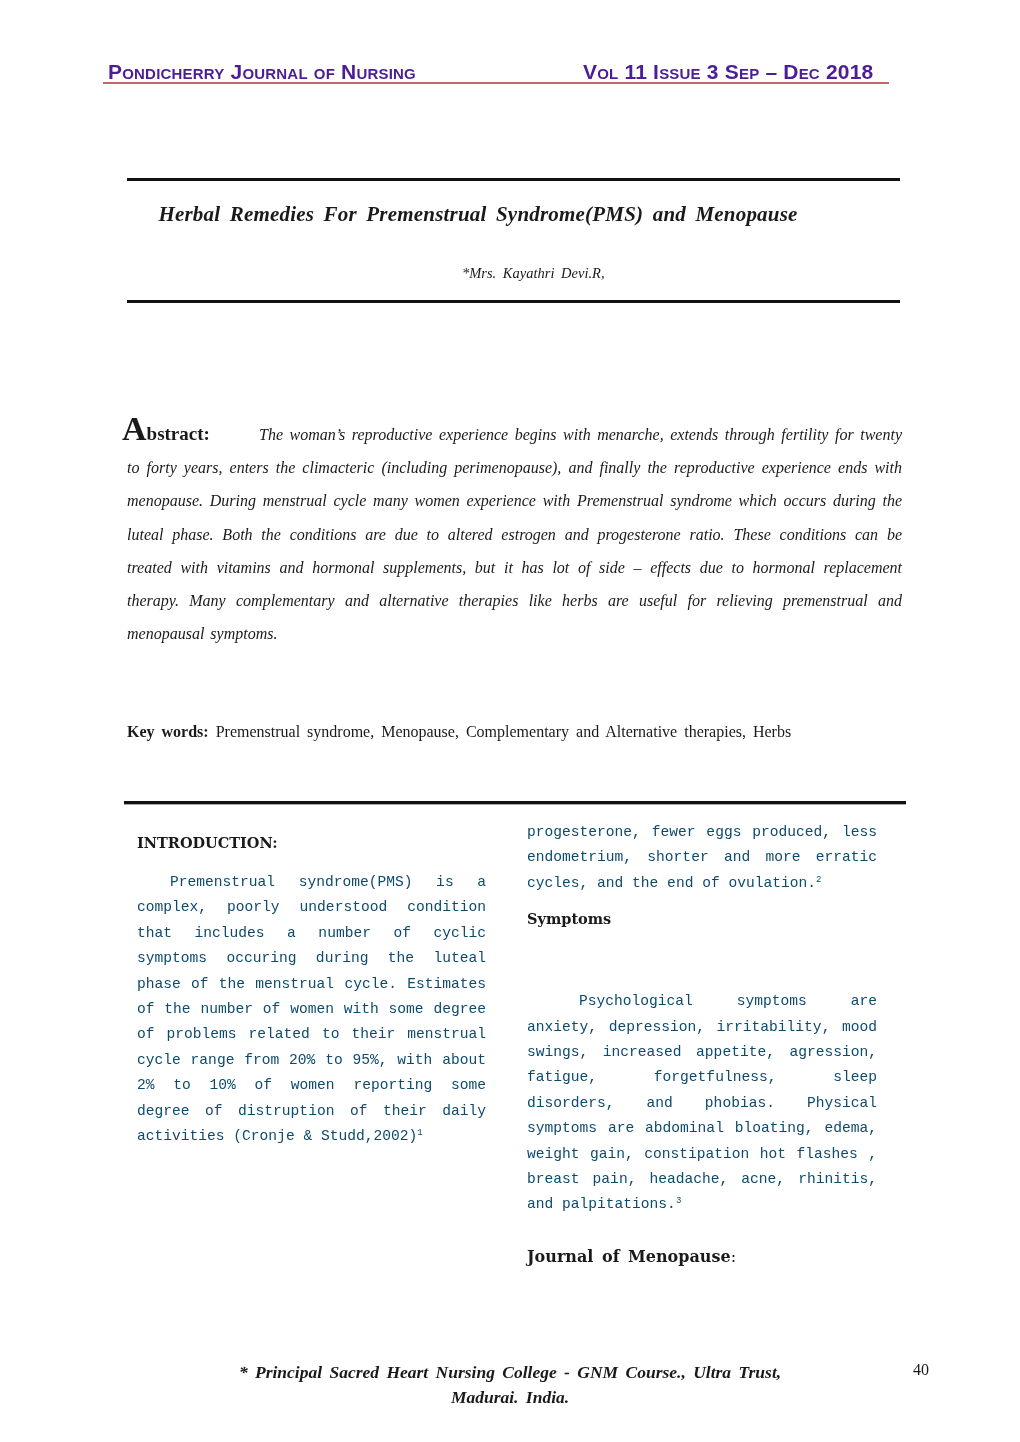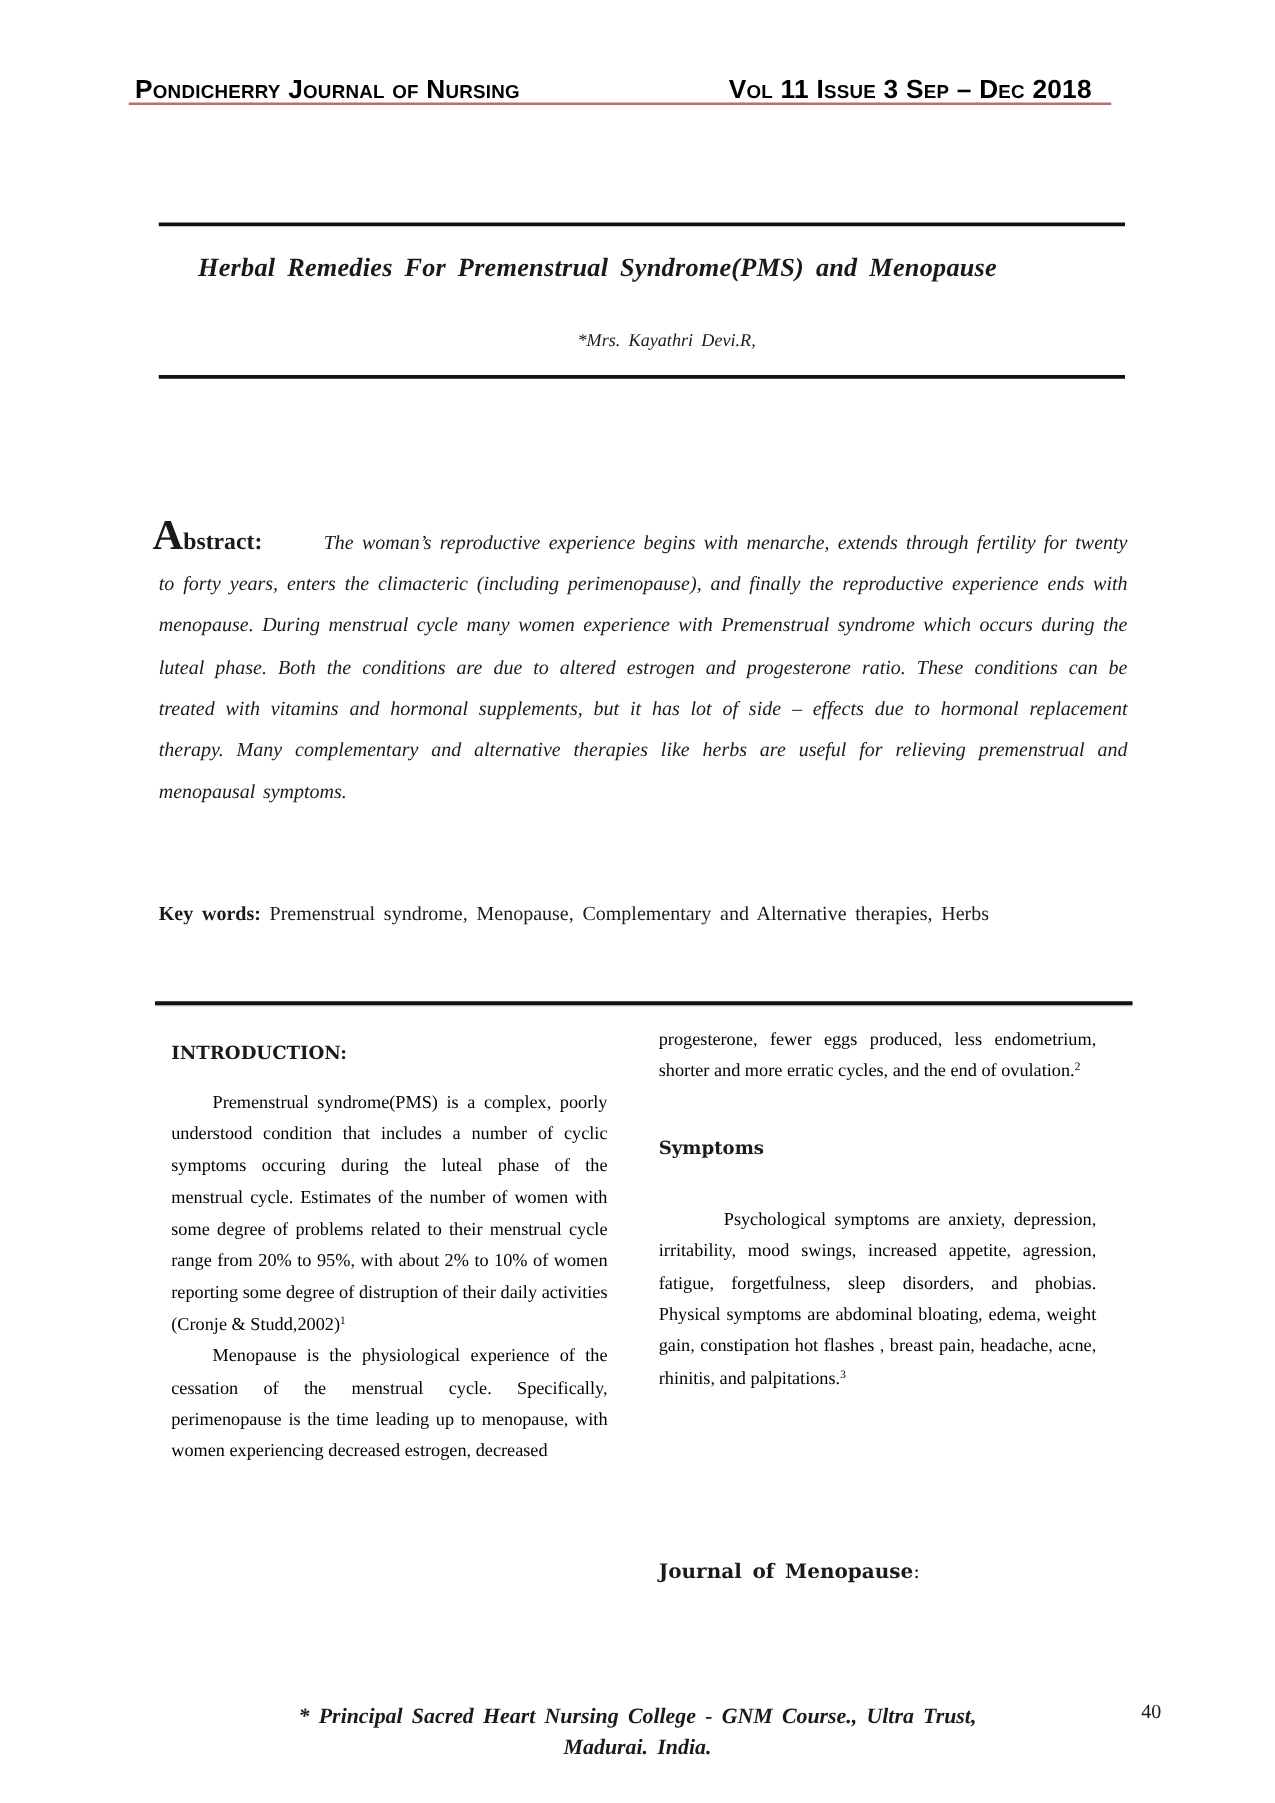--- a/index.html
+++ b/index.html
@@ -1,37 +1,37 @@
 <!DOCTYPE html>
 <html><head>
 <meta charset="utf-8">
 <style>
   html, body { margin: 0; padding: 0; background: #ffffff; }
   body { width: 1020px; height: 1442px; position: relative; overflow: hidden; color: #1a1a1a; }
   .abs { position: absolute; }
 
   
-  .jh { font-family: "Liberation Sans", sans-serif; font-weight: bold; color: #000000; font-variant: small-caps; font-size: 21px; letter-spacing: 0.2px; white-space: nowrap; }
+  .jh { font-family: "Liberation Sans", sans-serif; font-weight: bold; color: #4c1d95; font-variant: small-caps; font-size: 21px; letter-spacing: 0.2px; white-space: nowrap; }
   .jh-left { left: 108px; top: 60px; }
   .jh-right { left: 583px; top: 60px; }
   .jh-rule { left: 103px; top: 82px; width: 786px; height: 2px; background: #c26a66; }
 
   .rule { background: #111; }
   .title { left: 0; width: 956px; top: 202px; text-align: center; font-family: "Liberation Serif", serif; font-style: italic; font-weight: bold; font-size: 21px; word-spacing: 4px; letter-spacing: 0.2px; }
   .author { left: 462px; top: 265px; font-family: "Liberation Serif", serif; font-style: italic; font-size: 14.5px; word-spacing: 3px; }
 
   .abstract-head { left: 122px; top: 378px; font-family: "Liberation Serif", serif; font-weight: bold; white-space: nowrap; margin-top: 32px; }
   .abstract-head .cap { font-size: 34px; }
   .abstract-head .rest { font-size: 19px; }
 
   .abstract-body { left: 127px; top: 418px; width: 775px; font-family: "Liberation Serif", serif; font-style: italic; font-size: 16px; line-height: 33.2px; text-align: justify; text-indent: 132px; word-spacing: 2px; }
   .keywords { left: 127px; top: 715px; width: 775px; font-family: "Liberation Serif", serif; font-size: 16px; line-height: 33px; text-align: justify; word-spacing: 3px; }
   .keywords b { font-weight: bold; }
 
-  .col { font-family: Liberation Serif, serif; font-size: 14.6px; line-height: 25.4px; color: #000000; }
+  .col { font-family: Liberation Mono, monospace; font-size: 14.6px; line-height: 25.4px; color: #0c4a6e; }
   .col p { margin: 0; text-align: justify; }
   .col .ind { text-indent: 33px; }
   .col .ind2 { text-indent: 70px; }
   .col .ind3 { text-indent: 52px; }
   .col sup { font-size: 9px; vertical-align: 5px; line-height: 0; }
   .col-left { left: 137px; top: 870px; width: 349px; }
   .col-right { left: 527px; top: 820px; width: 350px; }
   .sec-head { font-family: "DejaVu Serif", serif; font-weight: bold; font-size: 14.5px; }
   .h-intro { left: 137px; top: 834px; }
   .h-symp { left: 527px; top: 910px; }
@@ -60,21 +60,20 @@
 
 <div class="abs keywords">
   <b>Key words:</b><span> Premenstrual syndrome, Menopause, Complementary and Alternative therapies, Herbs</span>
 </div>
 
 <div class="abs rule" style="left:124px; top:801px; width:782px; height:3px; box-shadow:0 1px 0 #aaa;"></div>
 
 <div class="abs sec-head h-intro">INTRODUCTION:</div>
 <div class="abs col col-left">
   <p class="ind"><span>Premenstrual syndrome(PMS) is a complex, poorly understood condition that includes a number of cyclic symptoms occuring during the luteal phase of the menstrual cycle. Estimates of the number of women with some degree of problems related to their menstrual cycle range from 20% to 95%, with about 2% to 10% of women reporting some degree of distruption of their daily activities (Cronje &amp; Studd,2002)</span><sup>1</sup></p>
-  <p class="ind">Menopause is the physiological experience of the cessation of the menstrual cycle. Specifically, perimenopause is the time leading up to menopause, with women experiencing decreased estrogen, decreased</p>
 </div>
 
 <div class="abs col col-right">
   <p><span>progesterone, fewer eggs produced, less endometrium, shorter and more erratic cycles, and the end of ovulation.</span><sup>2</sup></p>
   <div style="height:76px;"></div>
   <div style="height:17px;"></div>
   <p class="ind3"><span>Psychological symptoms are anxiety, depression, irritability, mood swings, increased appetite, agression, fatigue, forgetfulness, sleep disorders, and phobias.  Physical symptoms are abdominal bloating, edema, weight gain, constipation hot flashes ,  breast pain, headache, acne, rhinitis, and palpitations.</span><sup>3</sup></p>
   <div style="height:27px;"></div>
 </div>
 <div class="abs sec-head h-symp">Symptoms</div>

